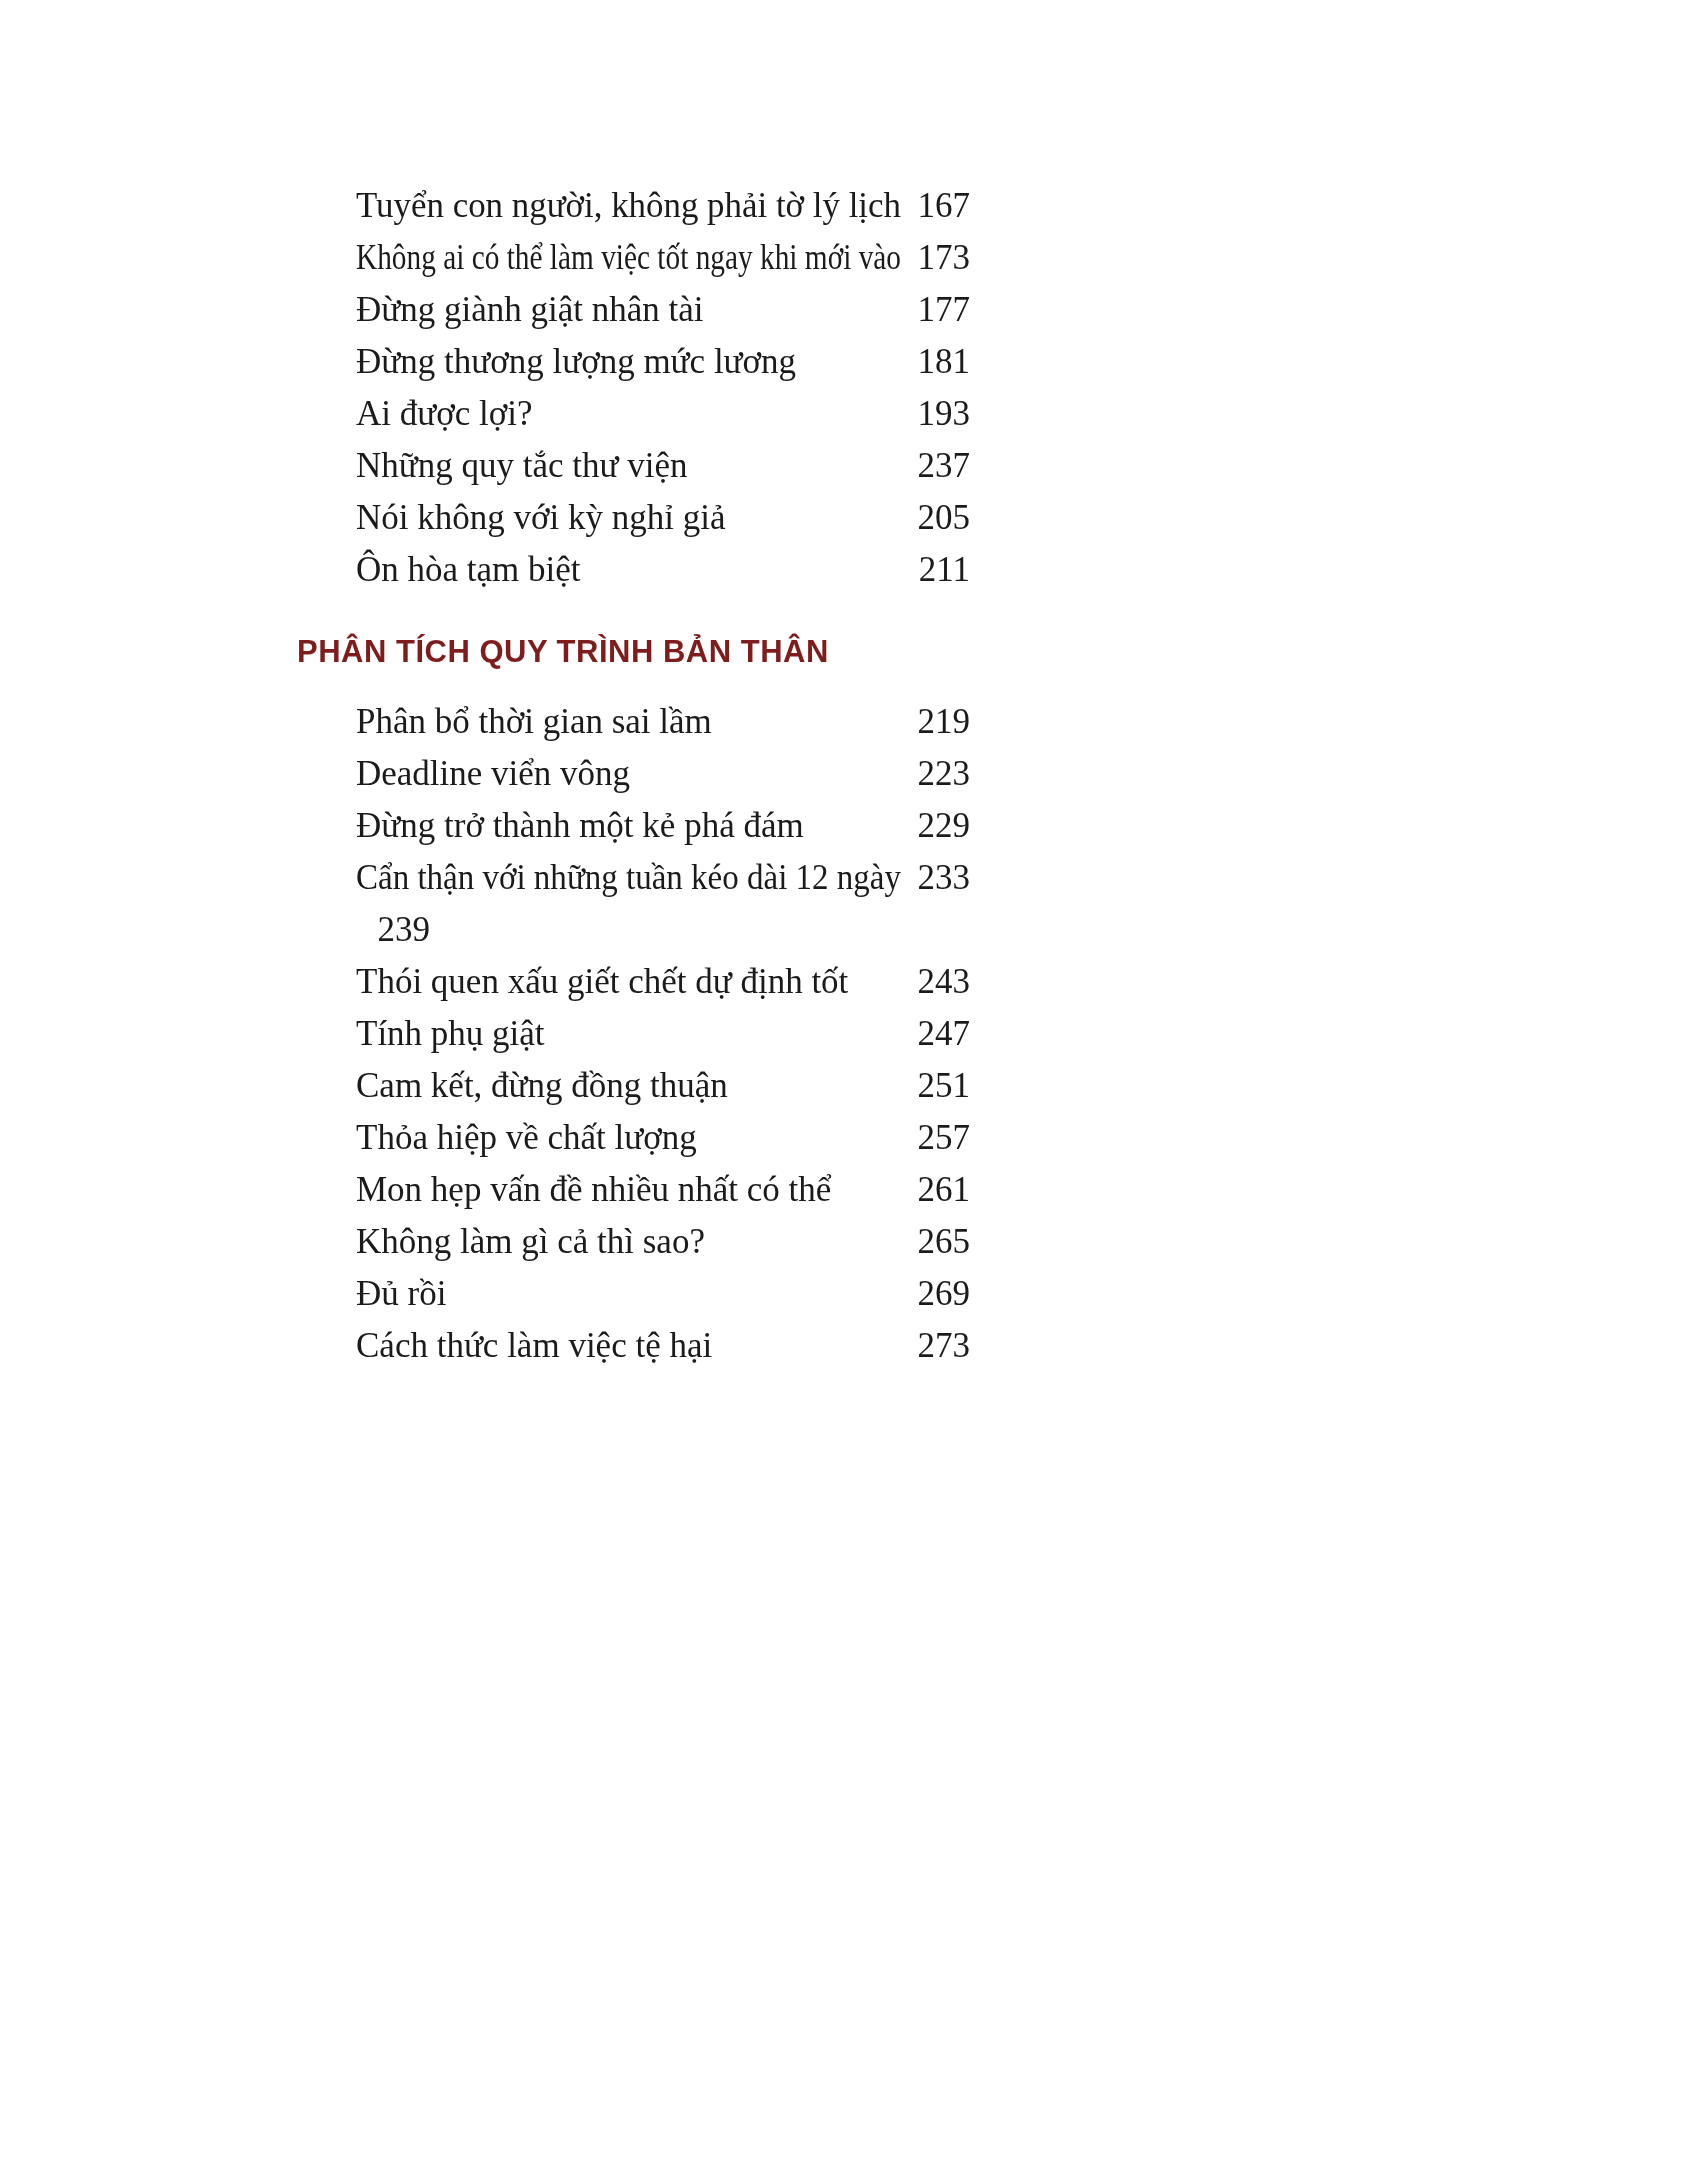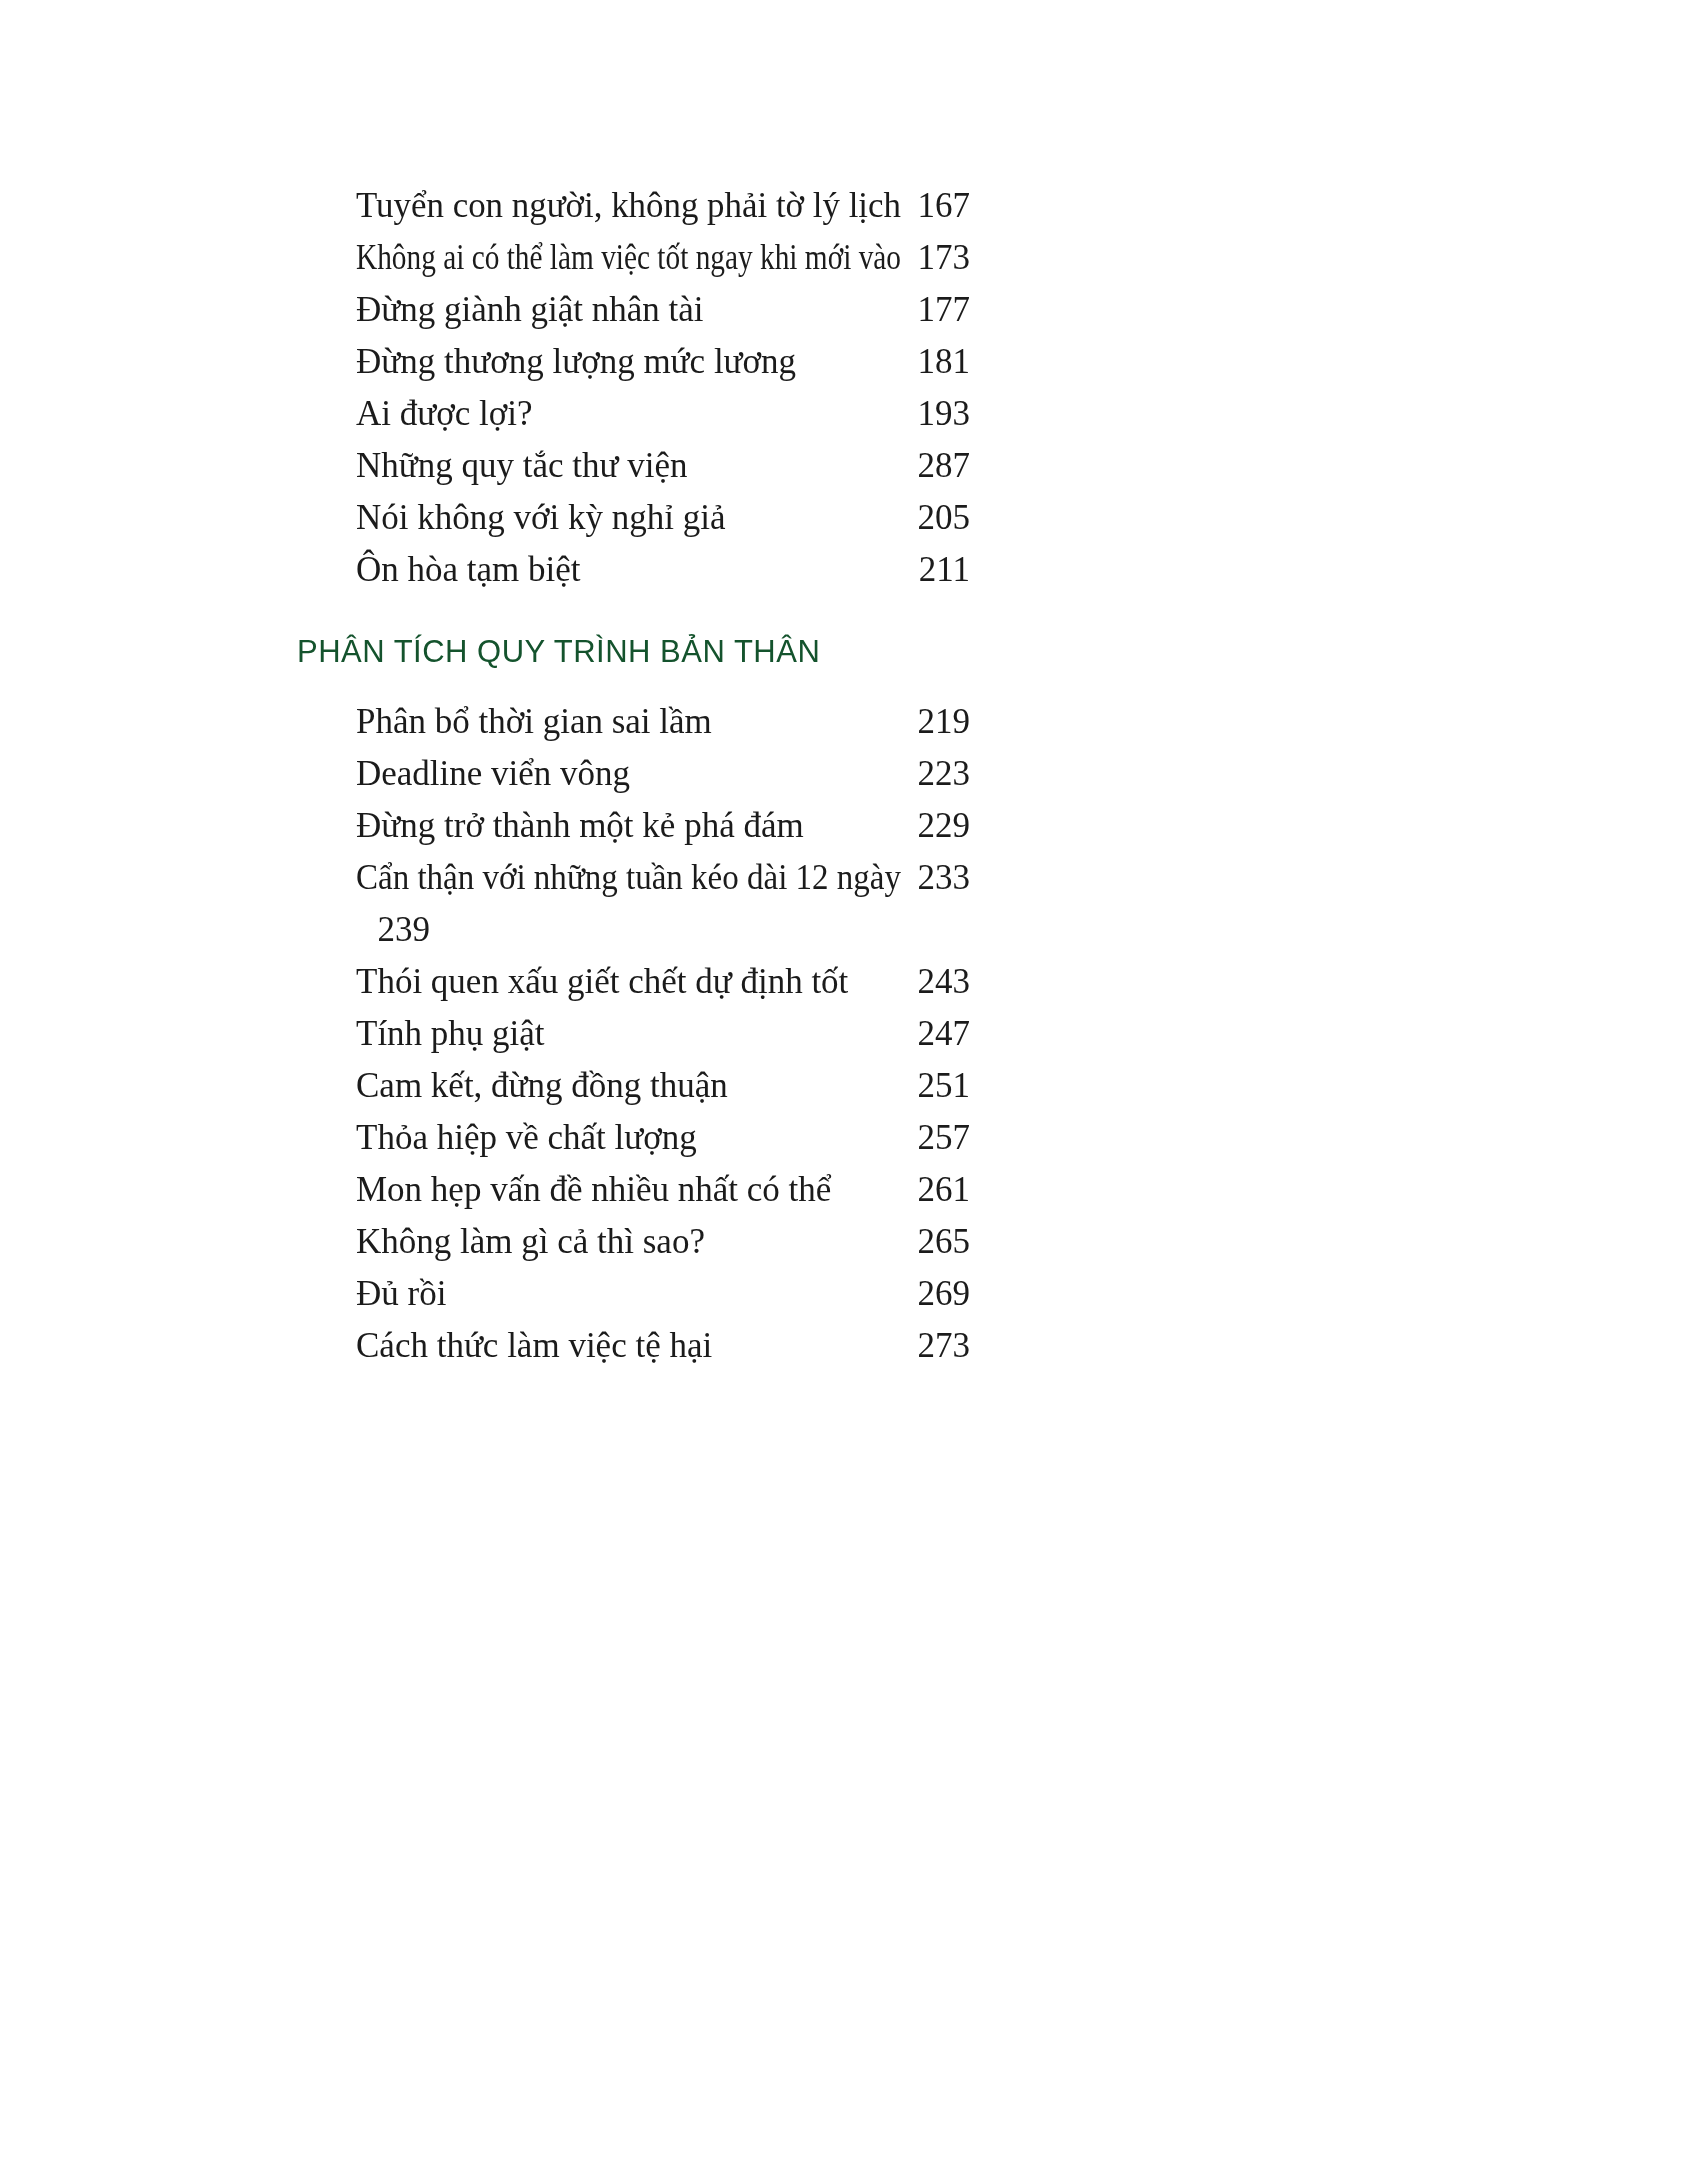--- a/index.html
+++ b/index.html
@@ -22,23 +22,23 @@
   }
   .toc {
     position: absolute;
     left: 297px;
     top: 180px;
     width: 673px;
   }
   .toc-section-header {
     font-family: "Liberation Sans", "DejaVu Sans", sans-serif;
     font-size: 31px;
-    font-weight: 400;
+    font-weight: 700;
     letter-spacing: 0.5px;
-    color: #14532d;
+    color: #7f1d1d;
     margin: 36px 0 24px 0;
     line-height: 40px;
   }
   .toc-entry {
     display: flex;
     align-items: baseline;
     height: 52px;
     padding-left: 59px;
     box-sizing: border-box;
   }
@@ -83,21 +83,21 @@
       <div class="toc-entry">
         <div class="entry-title-wrap"><span class="entry-title">Đừng thương lượng mức lương</span></div>
         <div class="entry-page">181</div>
       </div>
       <div class="toc-entry">
         <div class="entry-title-wrap"><span class="entry-title">Ai được lợi?</span></div>
         <div class="entry-page">193</div>
       </div>
       <div class="toc-entry">
         <div class="entry-title-wrap"><span class="entry-title">Những quy tắc thư viện</span></div>
-        <div class="entry-page">287</div>
+        <div class="entry-page">237</div>
       </div>
       <div class="toc-entry">
         <div class="entry-title-wrap"><span class="entry-title">Nói không với kỳ nghỉ giả</span></div>
         <div class="entry-page">205</div>
       </div>
       <div class="toc-entry">
         <div class="entry-title-wrap"><span class="entry-title">Ôn hòa tạm biệt</span></div>
         <div class="entry-page">211</div>
       </div>
       <div class="toc-section-header">PHÂN TÍCH QUY TRÌNH BẢN THÂN</div>

